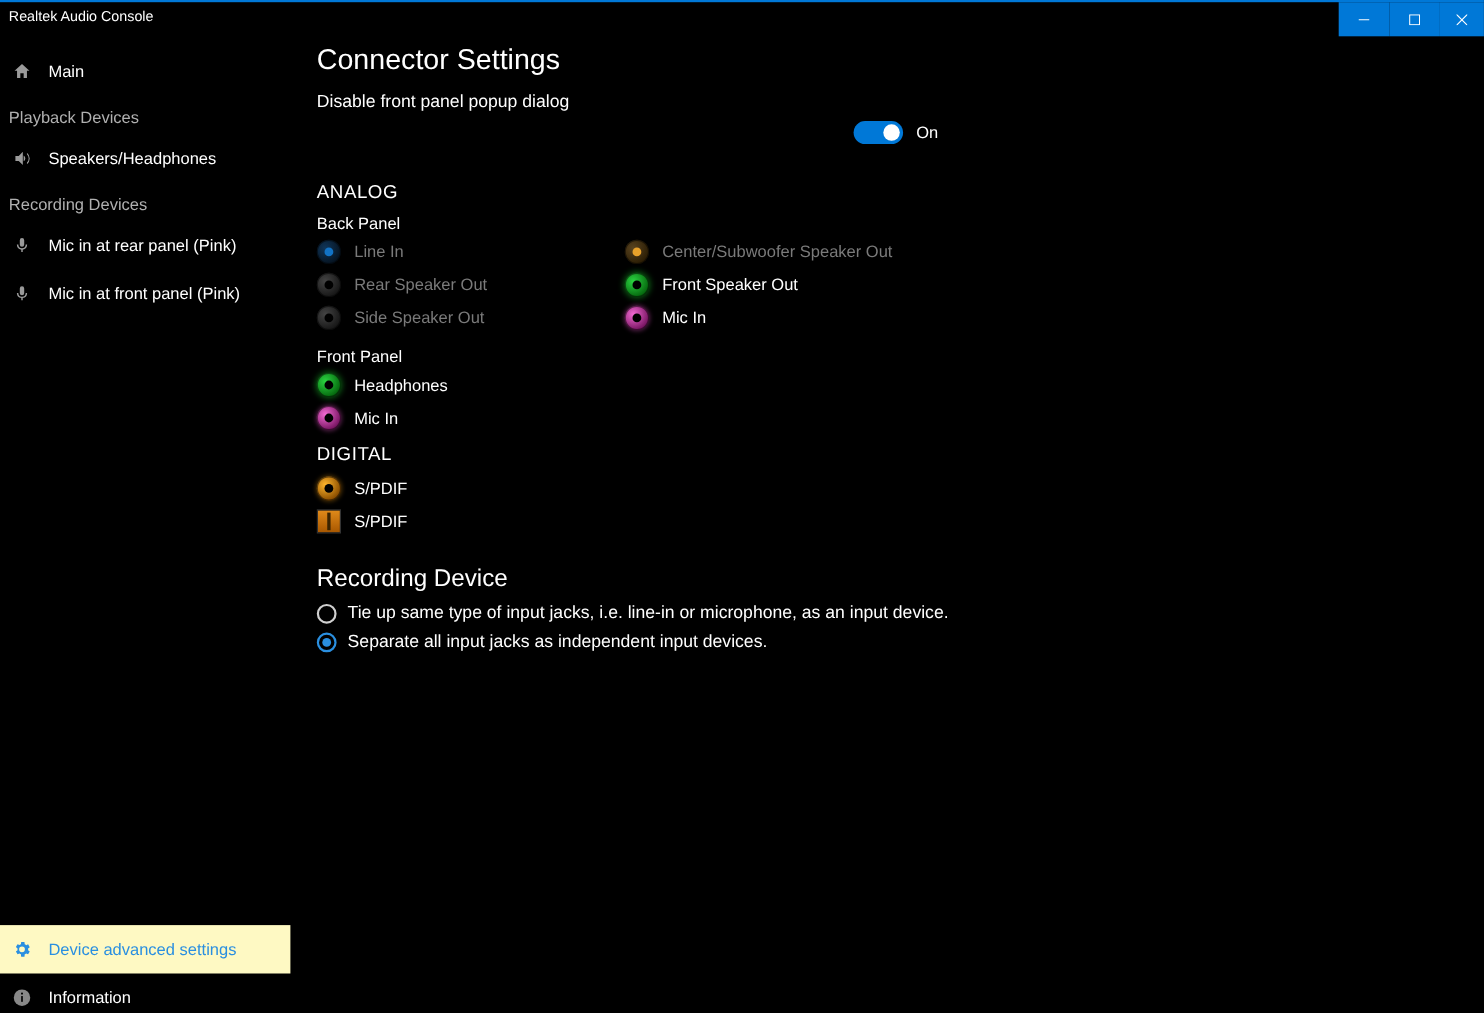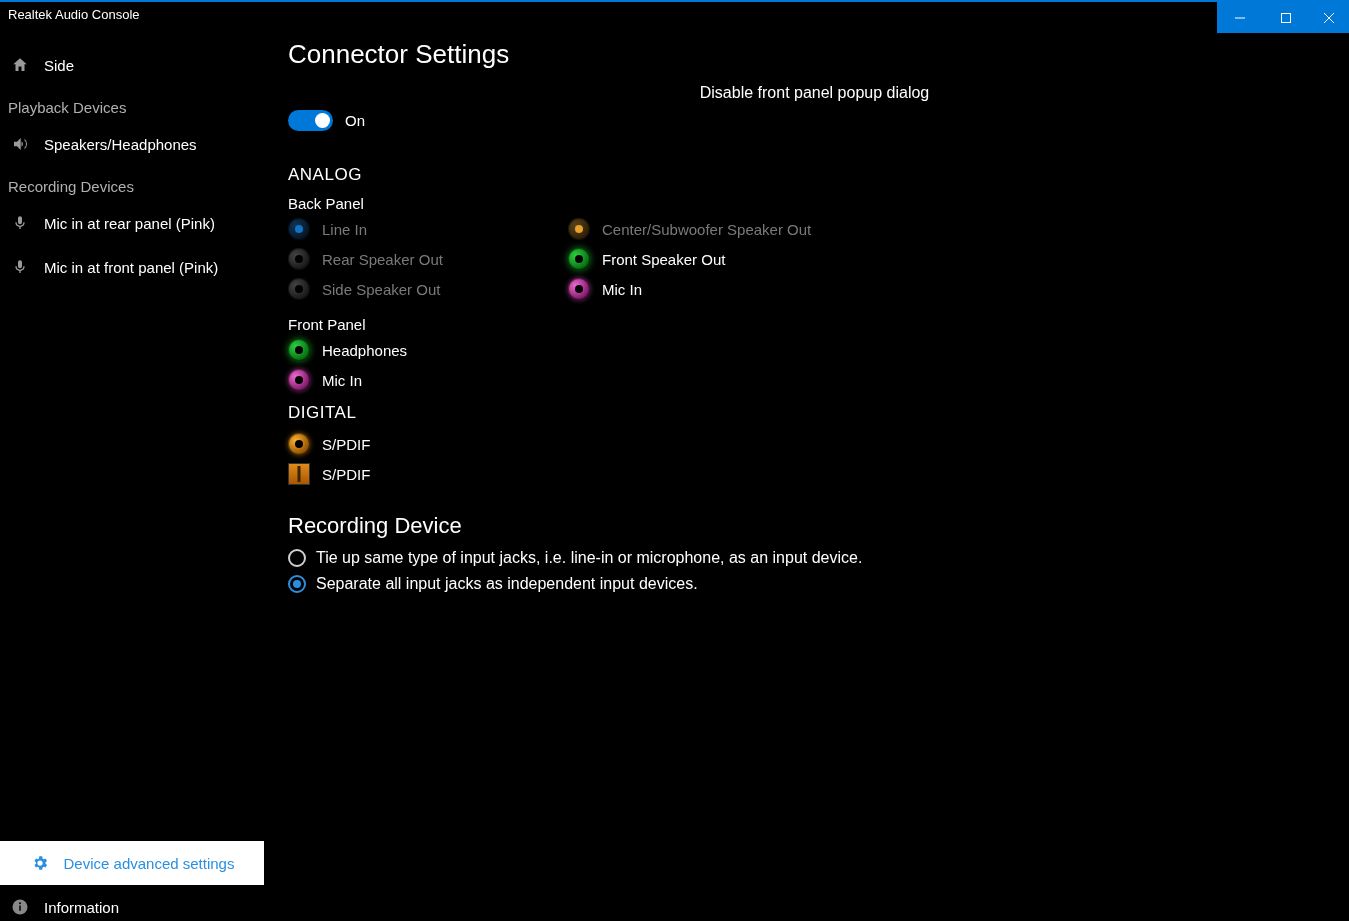--- a/index.html
+++ b/index.html
@@ -70,46 +70,45 @@
     }
     .side-ico {
       width: 20px; height: 20px;
       display: flex; align-items: center; justify-content: center;
       color: #9a9a9a;
     }
     .side-bottom {
       margin-top: auto;
     }
     .side-item.active {
-      background: #ffffff;
+      background: #fef9c3;
       color: #2a8fe0;
-      justify-content: center;
     }
     .side-item.active .side-ico { color: #2a8fe0; }
 
     
     .main {
       flex: 1;
       padding: 6px 8px 20px 24px;
     }
     .h1 {
       font-size: 26px;
       font-weight: 400;
       margin-bottom: 14px;
     }
     .subtitle {
       font-size: 16px;
       margin-bottom: 8px;
-      text-align: center;
     }
     .toggle-row {
       display: flex;
       align-items: center;
       gap: 12px;
       margin-bottom: 34px;
+      justify-content: center;
     }
     .toggle {
       width: 45px; height: 21px;
       border-radius: 11px;
       background: #0078d7;
       position: relative;
     }
     .toggle::after {
       content: "";
       position: absolute;
@@ -248,21 +247,21 @@
 
 <div class="app">
 
   <div class="sidebar">
     <div class="side-item">
       <span class="side-ico">
         <svg width="18" height="18" viewBox="0 0 24 24" fill="currentColor">
             <path d="M12 3l9 8h-3v9h-4v-6H10v6H6v-9H3z"></path>
           </svg>
       </span>
-      <span>Side</span>
+      <span>Main</span>
     </div>
 
     <div class="side-section">Playback Devices</div>
 
     <div class="side-item">
       <span class="side-ico">
         <svg width="18" height="18" viewBox="0 0 24 24" fill="currentColor">
             <path d="M4 9v6h4l5 5V4L8 9H4zm12 3a4 4 0 0 0-2-3.5v7A4 4 0 0 0 16 12zm2-7v2a7 7 0 0 1 0 10v2a9 9 0 0 0 0-14z"></path>
           </svg>
       </span>

